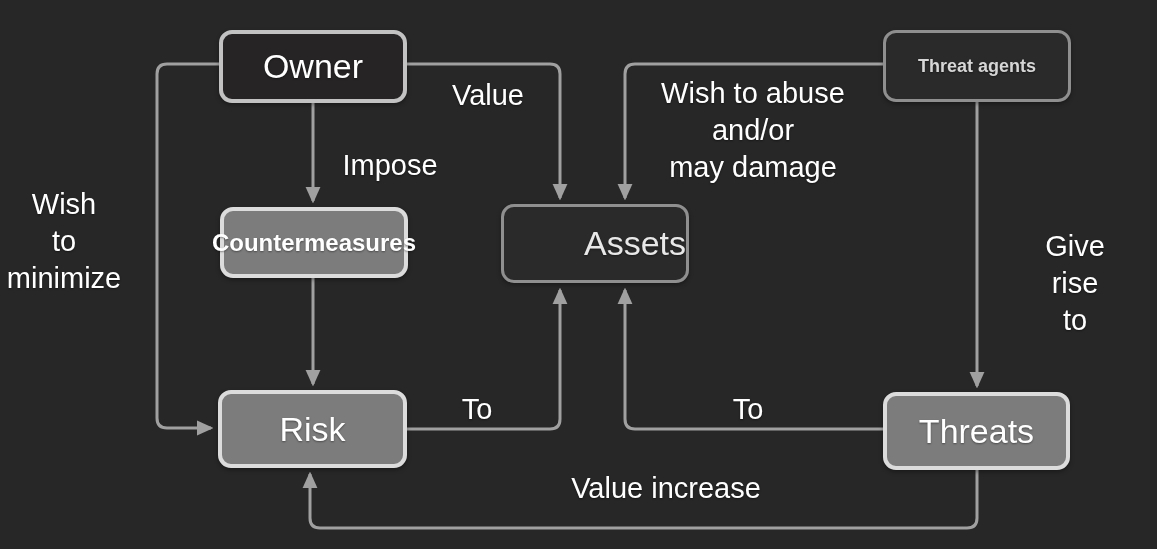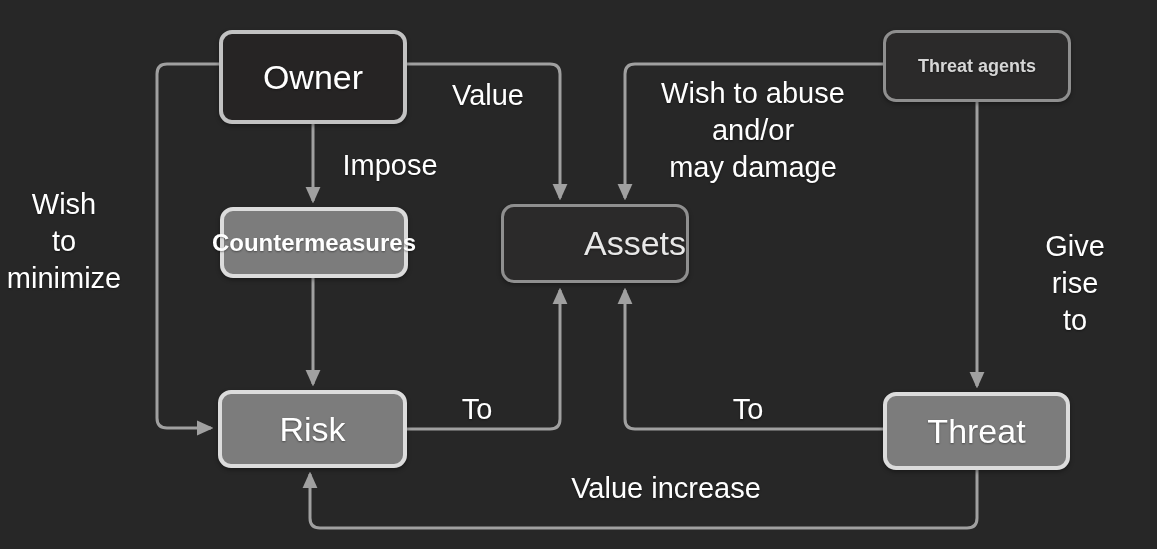--- a/index.html
+++ b/index.html
@@ -91,42 +91,42 @@
     <path class="edge" d="M 313 103 V 201" marker-end="url(#arrow)"></path>
     <path class="edge" d="M 407 64 H 550 Q 560 64 560 74 V 198" marker-end="url(#arrow)"></path>
     <path class="edge" d="M 883 64 H 635 Q 625 64 625 74 V 198" marker-end="url(#arrow)"></path>
     <path class="edge" d="M 977 102 V 386" marker-end="url(#arrow)"></path>
     <path class="edge" d="M 313 278 V 384" marker-end="url(#arrow)"></path>
     <path class="edge" d="M 407 429 H 550 Q 560 429 560 419 V 290" marker-end="url(#arrow)"></path>
     <path class="edge" d="M 883 429 H 635 Q 625 429 625 419 V 290" marker-end="url(#arrow)"></path>
     <path class="edge" d="M 977 470 V 518 Q 977 528 967 528 H 320 Q 310 528 310 518 V 474" marker-end="url(#arrow)"></path>
   </svg>
 
-  <div class="node node-owner" style="left:219px; top:30px; width:188px; height:94px;">
+  <div class="node node-owner" style="left:219px; top:30px; width:188px; height:73px;">
     <span class="node-label">Owner</span>
   </div>
 
   <div class="node node-dark" style="left:883px; top:30px; width:188px; height:72px;">
     <span class="node-label node-label-bold-mid">Threat agents</span>
   </div>
 
   <div class="node node-gray" style="left:220px; top:207px; width:188px; height:71px;">
     <span class="node-label node-label-bold-small">Countermeasures</span>
   </div>
 
   <div class="node node-dark" style="left:501px; top:204px; width:188px; height:79px;justify-content:flex-end;">
     <span class="node-label node-label-assets">Assets</span>
   </div>
 
   <div class="node node-gray" style="left:218px; top:390px; width:189px; height:78px;">
     <span class="node-label">Risk</span>
   </div>
 
   <div class="node node-gray" style="left:883px; top:392px; width:187px; height:78px;">
-    <span class="node-label">Threat</span>
+    <span class="node-label">Threats</span>
   </div>
 
   <div class="edge-label" style="left:64px; top:242px;">Wish
 to
 minimize</div>
   <div class="edge-label" style="left:390px; top:166px;">Impose</div>
   <div class="edge-label" style="left:488px; top:96px;">Value</div>
   <div class="edge-label" style="left:753px; top:131px;">Wish to abuse
 and/or
 may damage</div>

